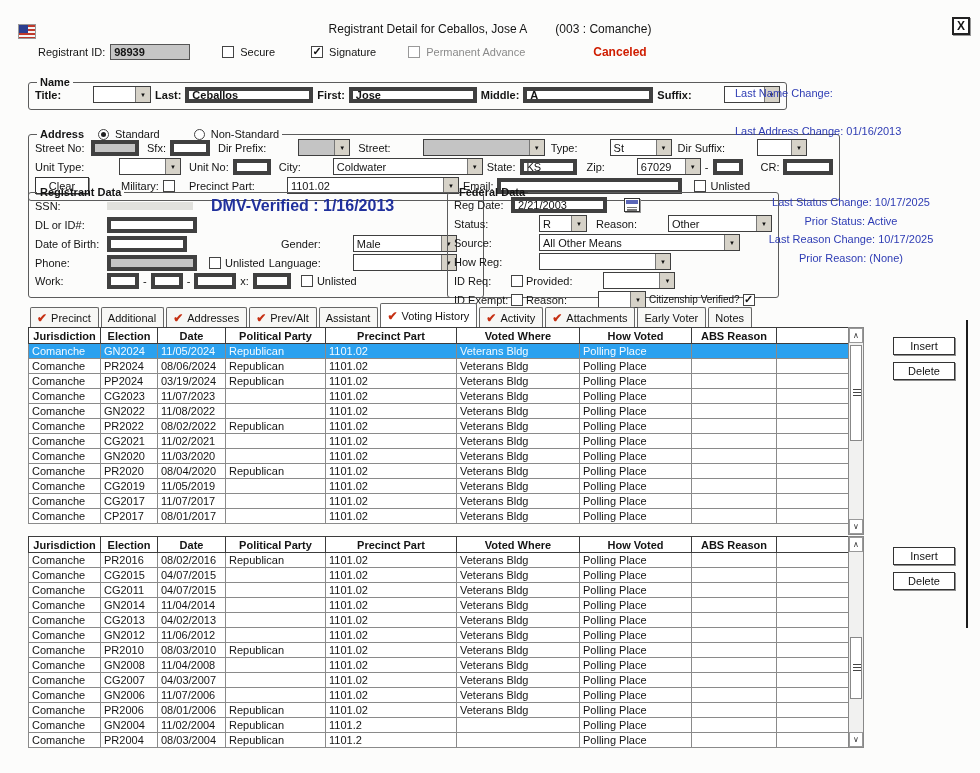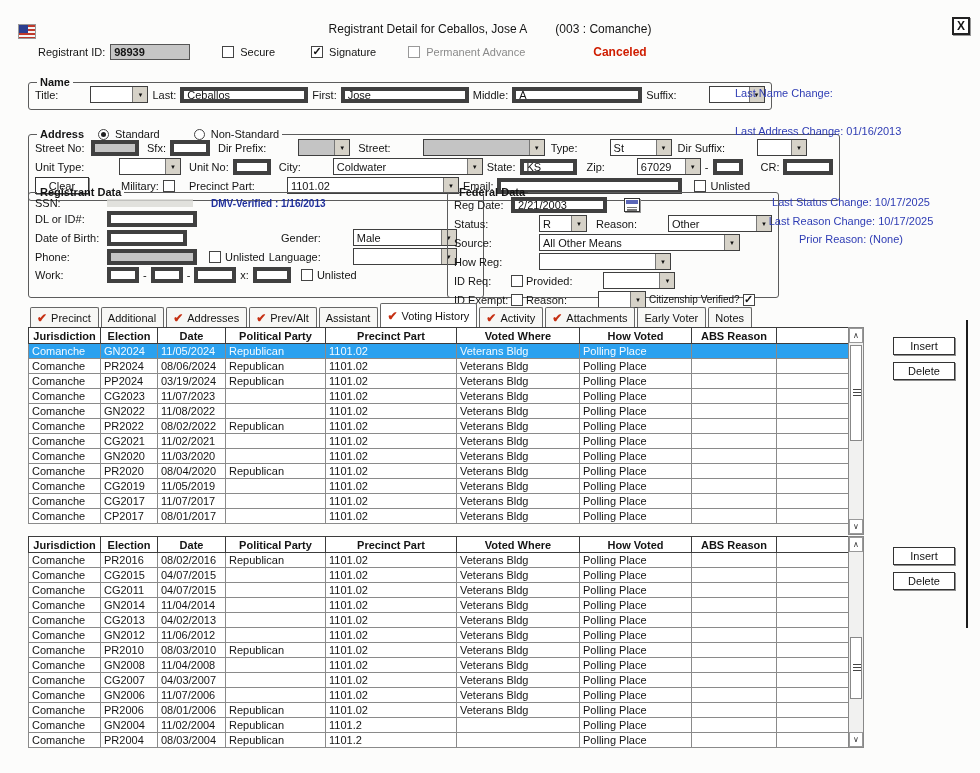--- a/index.html
+++ b/index.html
@@ -97,21 +97,21 @@
   <span class="lbl" style="margin-left:6px">Secure</span>
   <span class="cb checked" style="margin-left:36px"></span>
   <span class="lbl" style="margin-left:6px">Signature</span>
   <span class="cb disabled" style="margin-left:32px"></span>
   <span class="lbl gray-lbl" style="margin-left:6px">Permanent Advance</span>
   <span class="canceled" style="margin-left:68px">Canceled</span>
 </div>
 
 <fieldset style="left:28px; top:76px; width:692px; height:34px;">
   <legend>Name</legend>
-  <div class="frow" style="margin-top:-2px; justify-content:space-between;">
+  <div class="frow" style="margin-top:-2px; justify-content:space-between;font-weight:bold;">
     <span class="lbl">Title:</span>
     <span class="combo" style="width:58px">
         <span class="combo-text"></span>
         <span class="combo-arrow">▼</span>
       </span>
     <span class="lbl">Last:</span>
     <span class="tbox" style="width:128px">Ceballos</span>
     <span class="lbl">First:</span>
     <span class="tbox" style="width:128px">Jose</span>
     <span class="lbl">Middle:</span>
@@ -199,21 +199,21 @@
     <span class="lbl">Unlisted</span>
   </div>
 </fieldset>
 <div class="abs blue" style="left:735px; top:125px;">Last Address Change: 01/16/2013</div>
 
 <fieldset style="left:28px; top:186px; width:417px; height:112px;">
   <legend>Registrant Data</legend>
   <div class="frow" style="margin-top:-1px">
     <span class="lbl r" style="width:68px">SSN:</span>
     <span class="smudge" style="width:86px; height:8px"></span>
-    <span class="navy-bold" style="margin-left:14px; font-size:10px">DMV-Verified :  1/16/2013</span>
+    <span class="navy-bold" style="margin-left:14px; font-size:16px">DMV-Verified :  1/16/2013</span>
   </div>
   <div class="frow">
     <span class="lbl r" style="width:68px">DL or ID#:</span>
     <span class="tbox" style="width:90px"></span>
   </div>
   <div class="frow">
     <span class="lbl r" style="width:68px">Date of Birth:</span>
     <span class="tbox" style="width:80px"></span>
     <span class="lbl" style="margin-left:auto">Gender:</span>
     <span class="combo" style="width:104px; margin-right:20px">
@@ -296,20 +296,21 @@
         <span class="combo-text"></span>
         <span class="combo-arrow">▼</span>
       </span>
     <span class="lbl" style="font-size:10px">Citizenship Verified?</span>
     <span class="cb checked"></span>
   </div>
 </fieldset>
 
 <div class="abs blue" style="left:732px; top:193px; width:238px; text-align:center; line-height:18.5px;">
   <div>Last Status Change: 10/17/2025</div>
+  <div>Prior Status: Active</div>
   <div>Last Reason Change: 10/17/2025</div>
   <div>Prior Reason: (None)</div>
 </div>
 
 <div class="tabstrip">
     <div class="tab">
       <span class="tab-check">✔</span>
       <span>Precinct</span>
     </div>
     <div class="tab">

